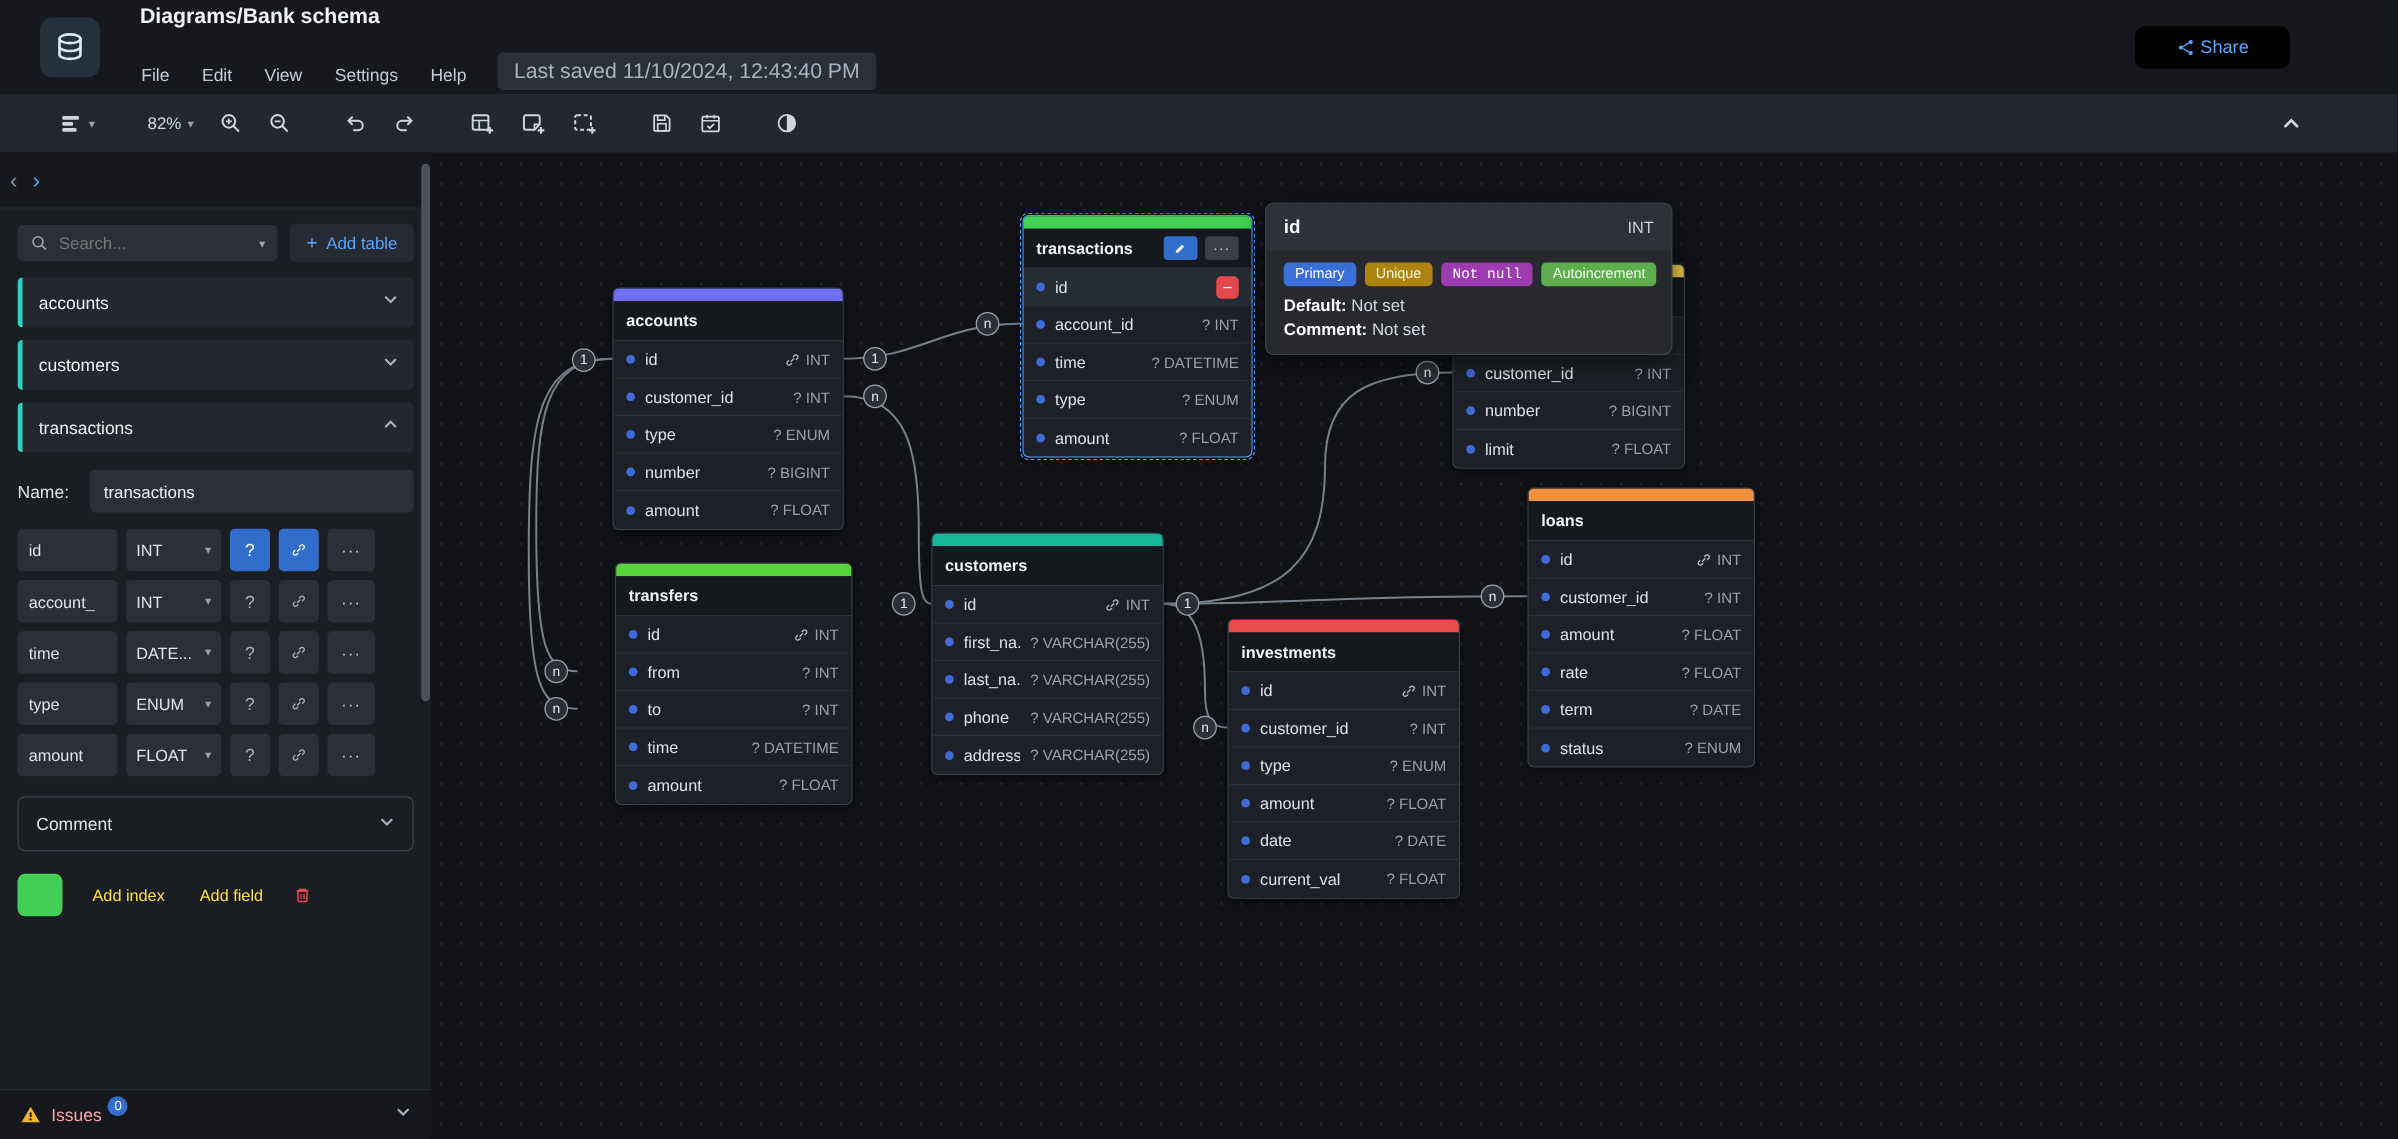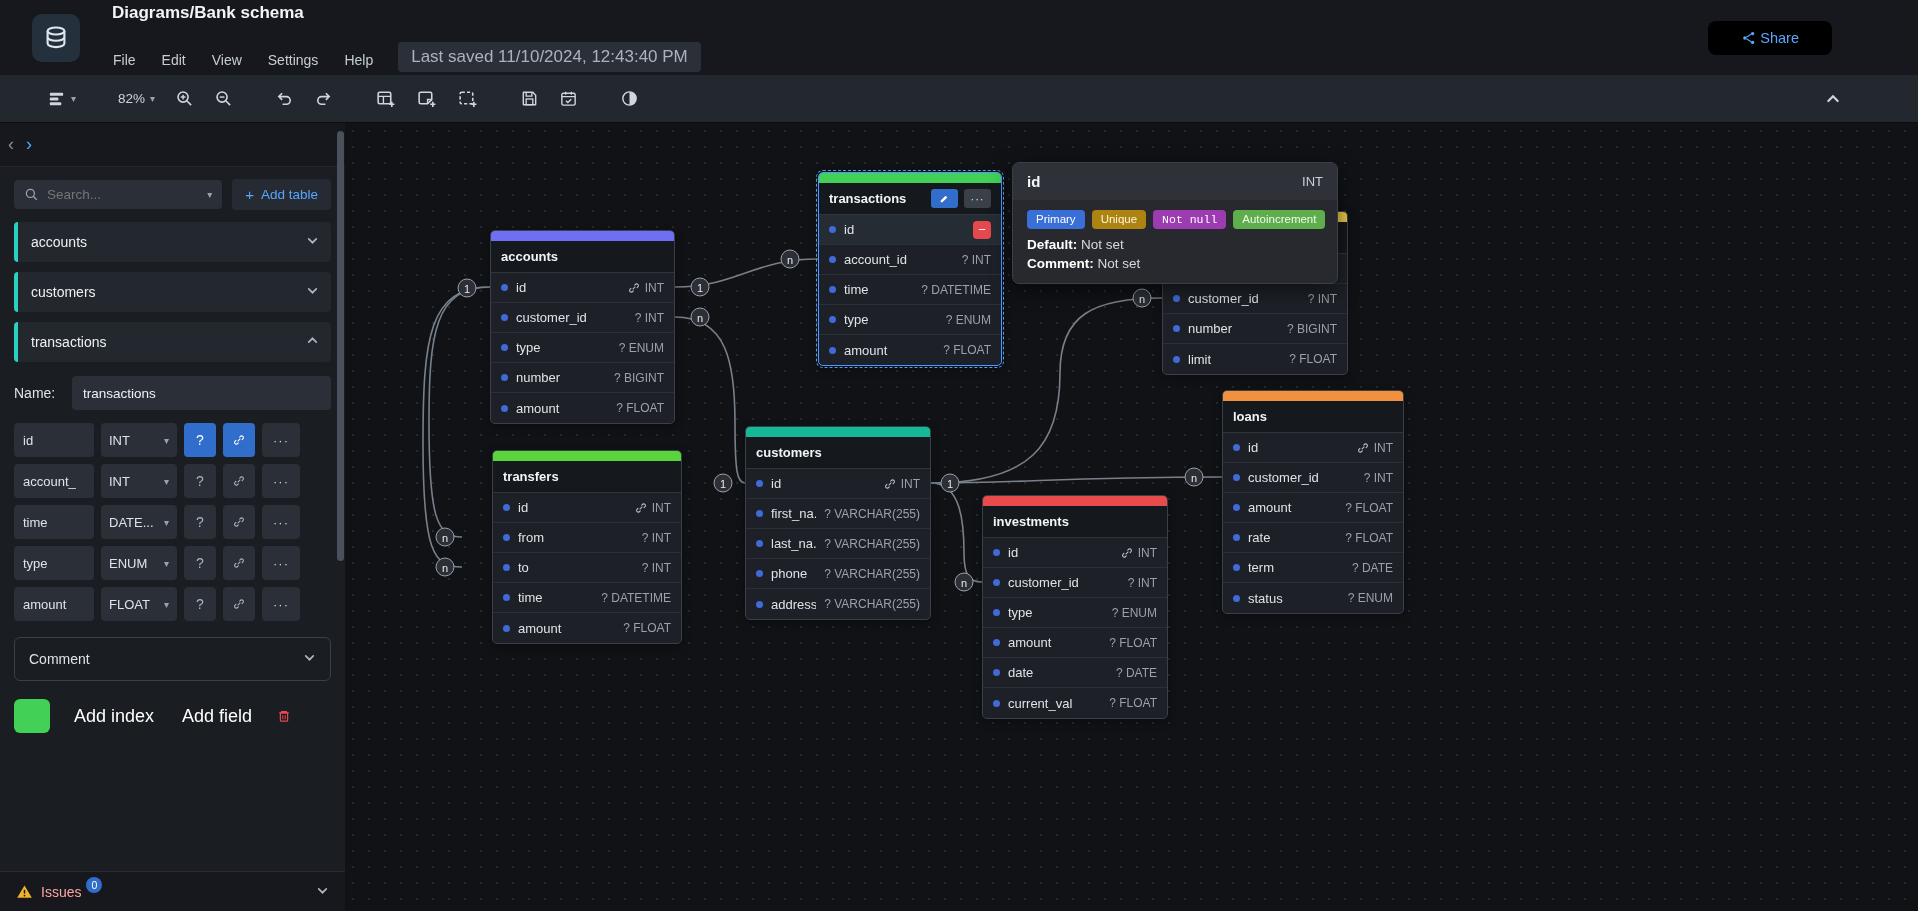--- a/index.html
+++ b/index.html
@@ -68,21 +68,21 @@
     padding:0 8px;background:#2b3038;border-radius:4px;font-size:13px;color:#dfe3e8;cursor:pointer}
   .sq{width:32px;height:34px;background:#2b3038;border:none;border-radius:4px;color:#aab3bd;
     font-size:14px;display:flex;align-items:center;justify-content:center;cursor:pointer}
   .sq.act{background:#316dca;color:#fff}
   .sq.more{width:38px;font-size:13px;letter-spacing:1px;color:#ced6de}
   .comment-box{margin-top:16px;border:1px solid #3a4048;border-radius:6px;height:44px;
     display:flex;align-items:center;justify-content:space-between;padding:0 14px;
     font-size:14px;color:#dfe3e8;cursor:pointer}
   .editor-foot{margin-top:18px;display:flex;align-items:center;gap:20px}
   .swatch{width:36px;height:34px;border-radius:6px;border:none;cursor:pointer}
-  .txt-btn{background:none;border:none;color:#ffffff;font-size:18px;cursor:pointer;padding:6px 4px}
+  .txt-btn{background:none;border:none;color:#fde047;font-size:13px;cursor:pointer;padding:6px 4px}
   .danger-btn{background:none;border:none;color:#e5484d;cursor:pointer;display:flex;align-items:center}
   .issues{margin-top:auto;height:40px;border-top:1px solid #272c33;display:flex;align-items:center;
     gap:8px;padding:0 16px;background:#16181d;flex:none}
   .issues-label{font-size:14px;color:#fca5a5}
   .issues-badge{min-width:16px;height:16px;border-radius:8px;background:#316dca;color:#fff;
     font-size:10.5px;display:flex;align-items:center;justify-content:center;
     margin-left:-3px;position:relative;top:-7px;padding:0 4px}
   .issues .chev{margin-left:auto}
   .sb-scroll{position:absolute;right:1px;top:8px;width:7px;height:770px}
   .sb-thumb{position:absolute;top:0;width:7px;height:430px;border-radius:4px;background:#4a515c}

